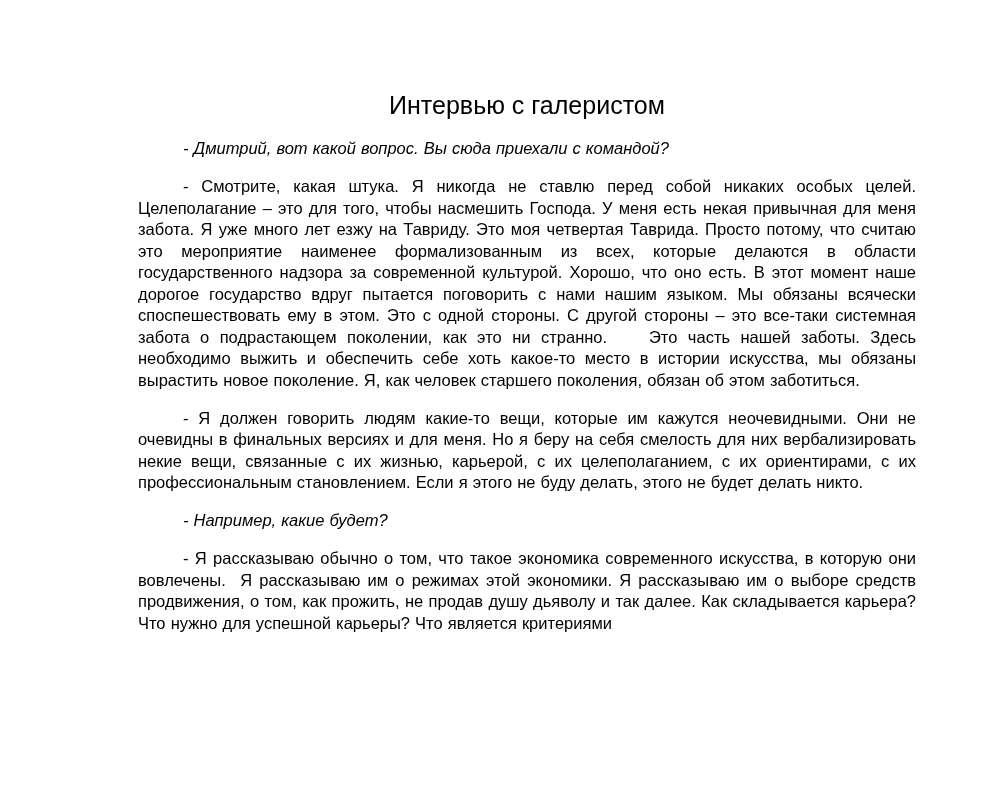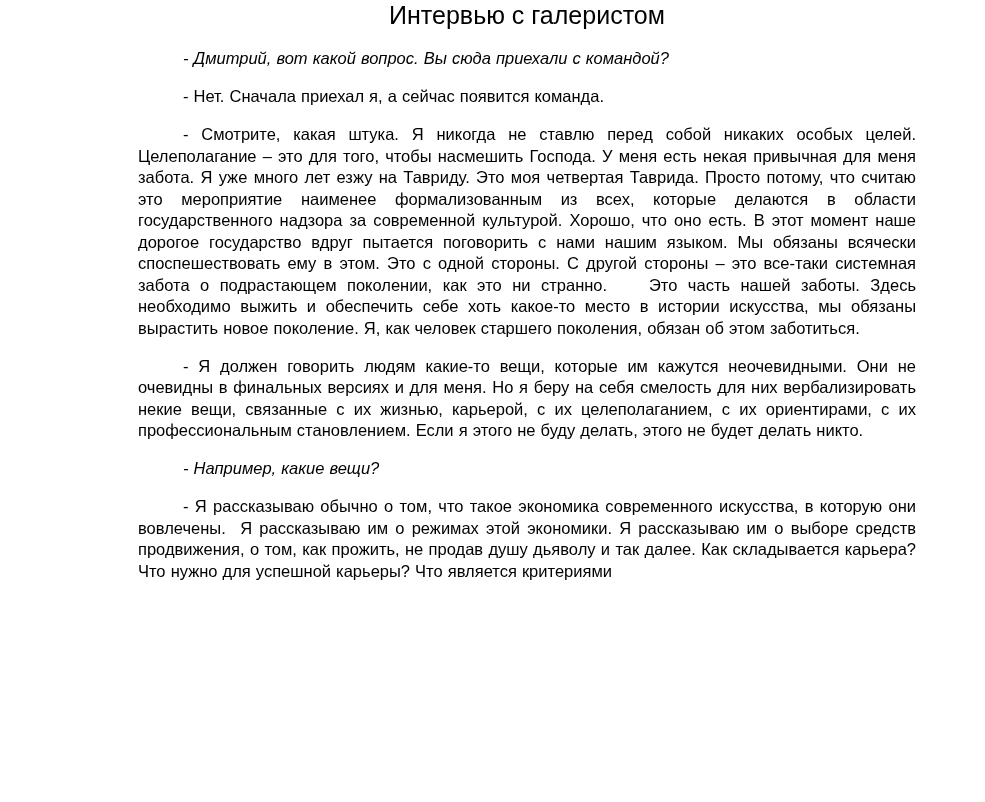--- a/index.html
+++ b/index.html
@@ -11,20 +11,21 @@
     height: 802px;
     overflow: hidden;
     background: #ffffff;
     color: #000000;
     font-family: "Liberation Sans", sans-serif;
   }
   .page {
     box-sizing: content-box;
     width: 778px;
     margin-left: 138px;
+    padding-top: 90px;
   }
   .doc-title {
     font-size: 25px;
     font-weight: normal;
     line-height: 30px;
     text-align: center;
     margin: 0 0 18px 0;
   }
   .para {
     font-size: 16.5px;
@@ -39,24 +40,23 @@
   }
 </style>
 </head>
 <body>
 
 <div class="page">
   <h1 class="doc-title">Интервью с галеристом</h1>
 
   <p class="para question">- Дмитрий, вот какой вопрос. Вы сюда приехали с командой?</p>
 
-  <p class="para">- Нет. Сначала приехал я, а сейчас появится команда.</p>
 
 
   <p class="para">- Смотрите, какая штука. Я никогда не ставлю перед собой никаких особых целей. Целеполагание – это для того, чтобы насмешить Господа. У меня есть некая привычная для меня забота. Я уже много лет езжу на Тавриду. Это моя четвертая Таврида. Просто потому, что считаю это мероприятие наименее формализованным из всех, которые делаются в области государственного надзора за современной культурой. Хорошо, что оно есть. В этот момент наше дорогое государство вдруг пытается поговорить с нами нашим языком. Мы обязаны всячески споспешествовать ему в этом. Это с одной стороны. С другой стороны – это все-таки системная забота о подрастающем поколении, как это ни странно.&nbsp;&nbsp;&nbsp; Это часть нашей заботы. Здесь необходимо выжить и обеспечить себе хоть какое-то место в истории искусства, мы обязаны вырастить новое поколение. Я, как человек старшего поколения, обязан об этом заботиться.</p>
 
 
   <p class="para">- Я должен говорить людям какие-то вещи, которые им кажутся неочевидными. Они не очевидны в финальных версиях и для меня. Но я беру на себя смелость для них вербализировать некие вещи, связанные с их жизнью, карьерой, с их целеполаганием, с их ориентирами, с их профессиональным становлением. Если я этого не буду делать, этого не будет делать никто.</p>
 
-  <p class="para question">- Например, какие вещи?</p>
+  <p class="para question">- Например, какие будет?</p>
 
   <p class="para">- Я рассказываю обычно о том, что такое экономика современного искусства, в которую они вовлечены.&nbsp; Я рассказываю им о режимах этой экономики. Я рассказываю им о выборе средств продвижения, о том, как прожить, не продав душу дьяволу и так далее. Как складывается карьера? Что нужно для успешной карьеры? Что является критериями</p>
 </div>
 
 </body></html>

